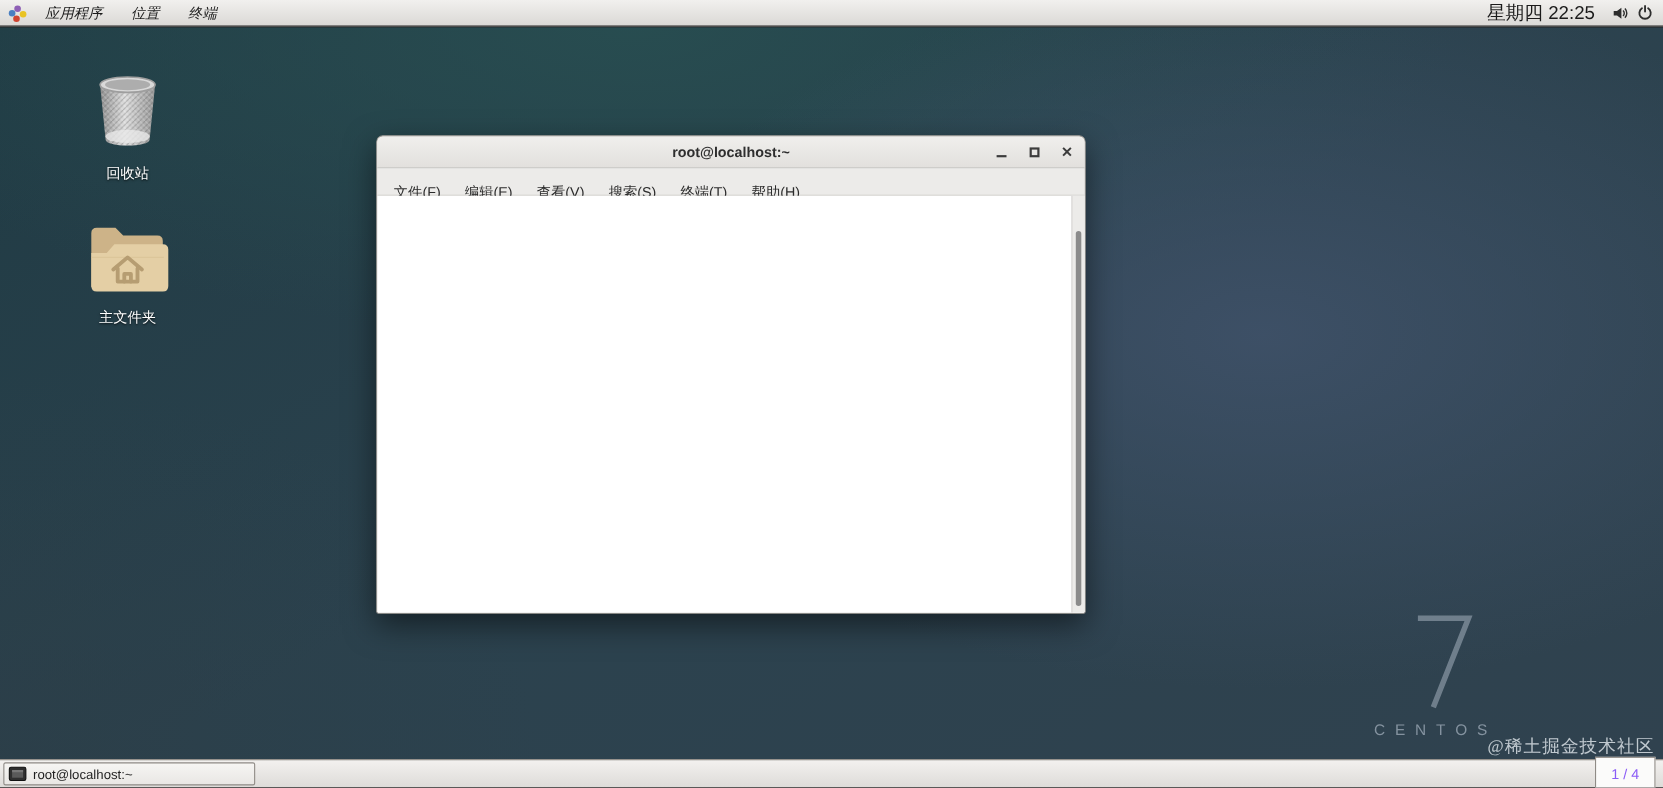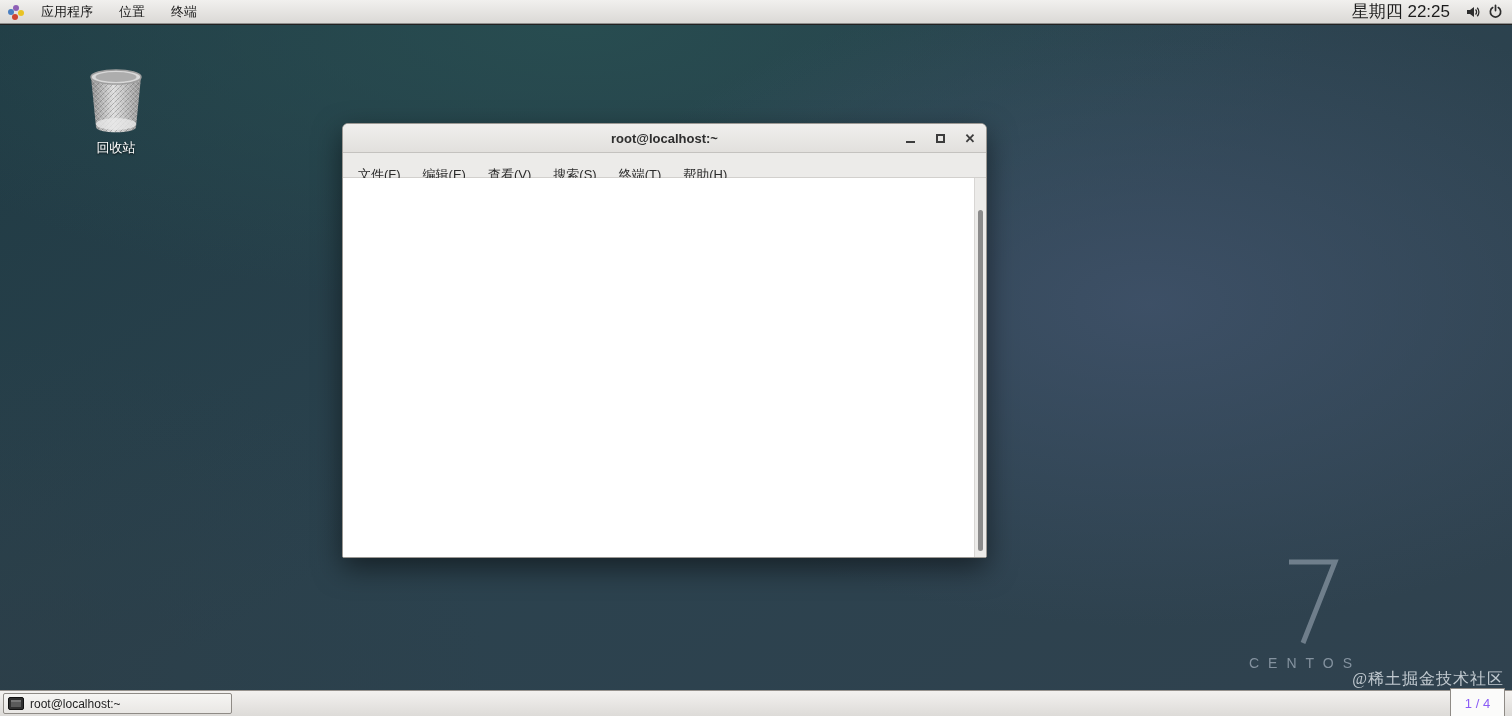--- a/index.html
+++ b/index.html
@@ -9,21 +9,21 @@
 
   
   .top-panel {
     position:absolute; top:0; left:0; right:0; height:24px;
     background:linear-gradient(#f1f0ee,#dbd9d6);
     border-bottom:1px solid #8f8f8d;
     display:flex; align-items:center; justify-content:space-between;
     padding:0 8px; z-index:50;
   }
   .panel-left, .panel-right { display:flex; align-items:center; gap:4px; }
-  .panel-menu { font-size:13px; color:#1b1b1b; padding:2px 11px; cursor:default; }
+  .panel-menu { font-size:13px; color:#1b1b1b; padding:2px 11px; cursor:default;font-style:italic; }
   .clock { font-size:17px; color:#1b1b1b; padding:0 10px; }
   .app-icon { width:16px; height:16px; position:relative; display:inline-block; margin-right:2px; }
   .app-icon i { position:absolute; width:6px; height:6px; border-radius:50%; }
   .app-icon .d1 { background:#8e5fb5; top:1px; left:5px; }
   .app-icon .d2 { background:#e9c323; top:6px; left:10px; }
   .app-icon .d3 { background:#cf4431; top:10px; left:4px; }
   .app-icon .d4 { background:#4a7fc1; top:5px; left:0; }
   .tray-icon { width:18px; height:18px; display:flex; align-items:center; justify-content:center; }
 
   
@@ -32,21 +32,21 @@
     background:
       radial-gradient(ellipse 950px 520px at 76% 42%, rgba(64,82,106,.85), rgba(64,82,106,0) 62%),
       radial-gradient(ellipse 1100px 420px at 38% 0%, rgba(40,78,81,.9), rgba(40,78,81,0) 68%),
       radial-gradient(ellipse 700px 500px at 0% 100%, rgba(44,62,72,.8), rgba(44,62,72,0) 70%),
       linear-gradient(150deg,#203b44 0%, #2b424e 48%, #30424f 100%);
   }
 
   .desk-icon { position:absolute; width:110px; text-align:center; cursor:default; }
   .desk-icon .glyph { display:block; margin:0 auto; }
   .desk-icon .label {
-    display:inline-block; margin-top:2px; font-size:13px; color:#fff;
+    display:inline-block; margin-top:12px; font-size:13px; color:#fff;
     text-shadow:0 1px 2px rgba(0,0,0,.85);
   }
   #trash-icon  { left:61px; top:40px; }
   #home-icon   { left:61px; top:175px; }
 
   
   .centos-7 { position:absolute; left:1283px; top:530px; opacity:.75; }
   .centos-name {
     position:absolute; left:1249px; top:630px; font-size:14px;
     letter-spacing:9px; color:#8997a4; opacity:.95;
@@ -178,20 +178,33 @@
         </defs>
         <path d="M4 12 L9 62 C9 69 49 69 49 62 L54 12 Z" fill="url(#tg)"></path>
         <path d="M4 12 L9 62 C9 69 49 69 49 62 L54 12 Z" fill="url(#mesh)"></path>
         <ellipse cx="29" cy="59" rx="20" ry="6" fill="#e9e9e9" opacity="0.8"></ellipse>
         <ellipse cx="29" cy="12" rx="25" ry="7" fill="#d9d9d9" stroke="#9e9e9e" stroke-width="1.5"></ellipse>
         <ellipse cx="29" cy="12" rx="20.5" ry="5" fill="#adadad"></ellipse>
       </svg>
       <span class="label">回收站</span>
     </div>
 
+    <div class="desk-icon" id="home-icon">
+      <svg class="glyph" width="78" height="68" viewBox="0 0 78 68">
+        <path d="M6 12 q0-5 5-5 h17 l7 7 h31 q5 0 5 5 v42 h-65 z" fill="#cdb388"></path>
+        <path d="M6 30 h14 l7-8 h44 q5 0 5 5 v33 q0 5-5 5 h-60 q-5 0-5-5 z" fill="#e4cfa5"></path>
+        <path d="M6 34 h66" stroke="#d8c194" stroke-width="1" opacity="0.6"></path>
+        <g stroke="#b69d72" stroke-width="3.5" fill="none" stroke-linejoin="round" stroke-linecap="round">
+          <path d="M26 45 L39 34 L52 45"></path>
+          <path d="M30 44 V56 H48 V44"></path>
+          <path d="M36 56 V49 H42 V56"></path>
+        </g>
+      </svg>
+      <span class="label">主文件夹</span>
+    </div>
 
     <svg class="centos-7" width="60" height="92" viewBox="0 0 60 92">
       <path d="M6 7 H52 L20 88" stroke="#8593a0" stroke-width="5" fill="none"></path>
     </svg>
     <div class="centos-name">CENTOS</div>
 
     <div class="community-mark">@稀土掘金技术社区</div>
 
     <section class="term-window">
       <div class="titlebar">

